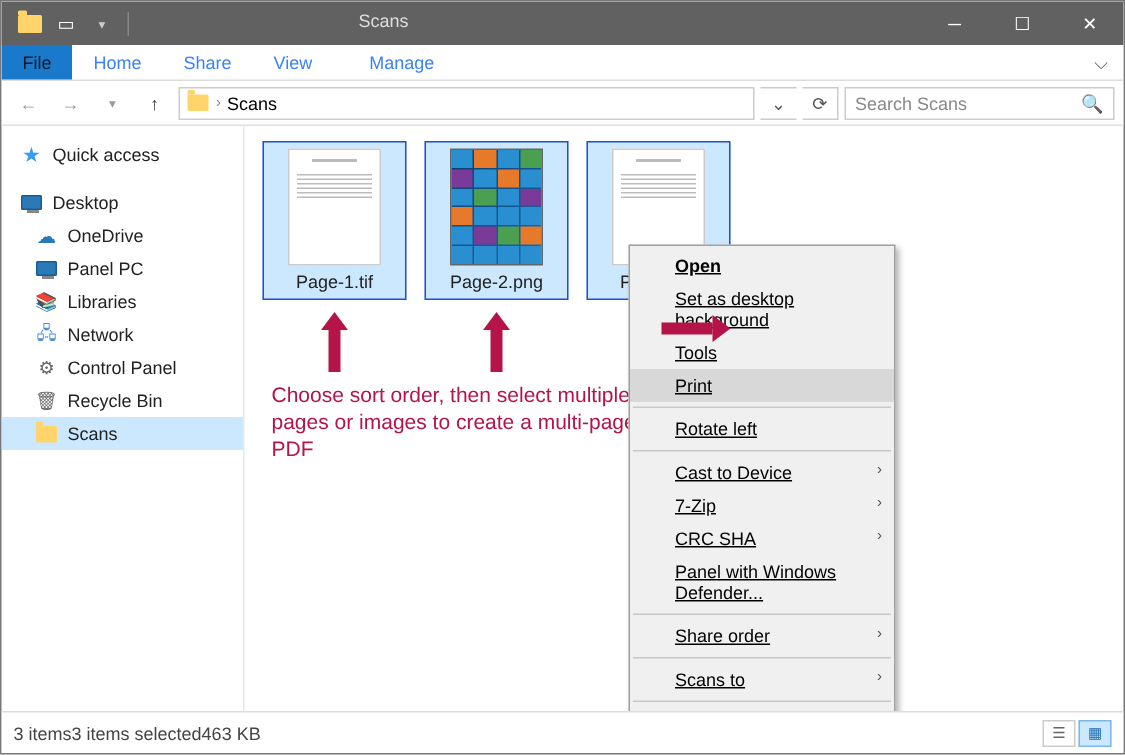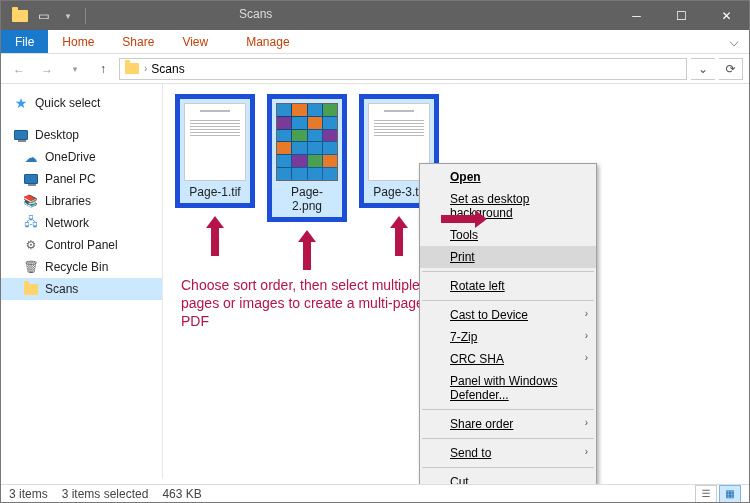--- a/index.html
+++ b/index.html
@@ -8,22 +8,22 @@
 .qat { display: flex; align-items: center; padding-left: 8px; gap: 2px; }
 .qat-icon { width: 22px; height: 22px; display: flex; align-items: center; justify-content: center; }
 .folder-mini { width: 16px; height: 12px; background: #ffd56b; border-radius: 1px; position: relative; }
 .folder-mini::before { content:""; position:absolute; top:-3px; left:0; width:6px; height:3px; background:#ffd56b; border-radius:1px 1px 0 0;}
 .tools-tab { position: absolute; left: 164px; top: 0; height: 29px; display: flex; flex-direction: column; align-items: center; justify-content: center; background: #fff081; color: #444; padding: 0 10px; }
 .tools-tab .sup { font-size: 10px; line-height: 10px; }
 .title-text { position: absolute; left: 238px; top: 6px; color: #ddd; }
 .win-controls { position:absolute; right:0; top:0; display:flex; }
 .win-btn { width: 45px; height: 29px; display:flex; align-items:center; justify-content:center; color:#fff; }
 .ribbon-tabs { height: 24px; background: #fff; border-bottom: 1px solid #ddd; display:flex; align-items:stretch; }
-.tab { padding: 0 14px; display:flex; align-items:center; color:#c2410c; }
-.tab.file { background:#1979ca; color:#ffffff; }
+.tab { padding: 0 14px; display:flex; align-items:center; color:#3b82f6; }
+.tab.file { background:#1979ca; color:#0f172a; }
 .ribbon-collapse { margin-left:auto; width:30px; display:flex; align-items:center; justify-content:center; color:#555;}
 .addrbar { height: 30px; background:#fff; border-bottom:1px solid #e0e0e0; display:flex; align-items:center; padding: 0 6px; gap:4px;}
 .nav-btn { width:24px; height:24px; display:flex; align-items:center; justify-content:center; color:#999; }
 .nav-btn.enabled { color:#333; }
 .addr-path { flex:1; height:22px; border:1px solid #ccc; display:flex; align-items:center; padding:0 4px; gap:4px; }
 .addr-path .chev { color:#888; font-size:10px; }
 .addr-refresh { width:24px; height:22px; border:1px solid #ccc; border-left:none; display:flex; align-items:center; justify-content:center; color:#555;}
 .searchbox { width:180px; height:22px; border:1px solid #ccc; display:flex; align-items:center; padding:0 6px; color:#888; }
 .body-area { display:flex; height: 395px; }
 .sidebar { width:162px; border-right:1px solid #e8e8e8; padding-top:8px; }
@@ -35,42 +35,42 @@
 .mon { width:14px; height:10px; background:#2a7ab8; border:1px solid #1a5a90; border-radius:1px; position:relative;}
 .mon::after{content:"";position:absolute;bottom:-3px;left:3px;width:8px;height:2px;background:#888;}
 .cloud{color:#2a7ab8;font-size:13px;}
 .net{color:#4a90d0;font-size:12px;}
 .gear{color:#666;font-size:12px;}
 .bin{color:#666;font-size:12px;}
 .fold{width:14px;height:11px;background:#ffd56b;border-radius:1px;position:relative;}
 .fold::before{content:"";position:absolute;top:-3px;left:0;width:5px;height:3px;background:#ffd56b;border-radius:1px 1px 0 0;}
 .content { flex:1; position:relative; padding:10px 12px; }
 .thumbs { display:flex; gap:12px; }
-.thumb { width:80px; text-align:center; padding:4px; background:#cce8ff; border:5px solid #1d4ed8; }
+.thumb { width:96px; text-align:center; padding:4px; background:#cce8ff; border:1px solid #1d4ed8; }
 .thumb-img { width:62px; height:78px; background:#fff; border:1px solid #ccc; margin:0 auto 4px; display:flex; flex-direction:column; padding:6px 5px; gap:2px; overflow:hidden;}
 .doc-line{height:1px;background:#bbb;}
 .thumb-img.desktop { background: linear-gradient(135deg,#0a3d6b,#1a6bb0); padding:0; display:grid; grid-template-columns:repeat(4,1fr); grid-template-rows:repeat(6,1fr); gap:1px; border:1px solid #666;}
 .tile{background:#2a8fd0;}
 .tile.o{background:#e67a2a;}
 .tile.g{background:#4aa050;}
 .tile.p{background:#7a3a9a;}
 .thumb-label { font-size:12px; color:#222; }
 .annot-arrow { width:14px; height:40px; margin:8px auto 0; position:relative;}
 .annot-arrow::before{content:"";position:absolute;left:3px;top:8px;width:8px;height:32px;background:#b51449;}
 .annot-arrow::after{content:"";position:absolute;left:-2px;top:0;border-left:9px solid transparent;border-right:9px solid transparent;border-bottom:12px solid #b51449;}
 .annotation { color:#b51449; font-size:14px; line-height:18px; max-width:260px; margin-top:6px; margin-left:6px;}
 .ctxmenu { position:absolute; left:418px; top:162px; width:178px; background:#f0f0f0; border:1px solid #a0a0a0; box-shadow:2px 2px 4px rgba(0,0,0,.3); padding:2px 0;}
 .ctx-item { padding:4px 12px 4px 30px; position:relative; color:#000;text-decoration:underline;}
 .ctx-item.hover { background:#d8d8d8; }
 .ctx-sep { height:1px; background:#c8c8c8; margin:3px 2px; }
 .ctx-arrow { position:absolute; right:8px; top:4px; font-size:10px; color:#555;}
 .print-arrow{position:absolute;left:440px;top:209px;width:46px;height:18px;z-index:5;}
 .print-arrow::before{content:"";position:absolute;left:0;top:5px;width:34px;height:8px;background:#b51449;}
 .print-arrow::after{content:"";position:absolute;right:0;top:0;border-top:9px solid transparent;border-bottom:9px solid transparent;border-left:12px solid #b51449;}
-.statusbar { position:absolute; bottom:0; left:0; right:0; height:18px; border-top:1px solid #ddd; display:flex; align-items:center; padding:0 8px; gap:14px; font-size:12px; color:#444; background:#fff;}
+.statusbar { position:absolute; bottom:0; left:0; right:0; height:28px; border-top:1px solid #ddd; display:flex; align-items:center; padding:0 8px; gap:0; font-size:12px; color:#444; background:#fff;}
 .status-views { margin-left:auto; display:flex; gap:2px;}
 .view-btn { width:22px; height:18px; border:1px solid #ccc; display:flex; align-items:center; justify-content:center; font-size:10px; color:#666;}
 .view-btn.active { background:#cce8ff; border-color:#7ab8e8; color:#1a6bb0;}
 </style>
 </head>
 <body>
 
 <div class="titlebar">
   <div class="qat">
     <div class="qat-icon">
@@ -114,27 +114,31 @@
   <div class="nav-btn enabled">↑</div>
   <div class="addr-path">
     <span class="side-icon">
         <div class="fold"></div>
       </span>
     <span class="chev">›</span>
     <span>Scans</span>
   </div>
   <div class="addr-refresh" style="border-right:none">⌄</div>
   <div class="addr-refresh">⟳</div>
+  <div class="searchbox">
+    <span>Search Scans</span>
+    <span style="margin-left:auto">🔍</span>
+  </div>
 </div>
 
 <div class="body-area">
   <div class="sidebar">
     <div class="side-item header">
       <span class="side-icon star">★</span>
-      <span>Quick select</span>
+      <span>Quick access</span>
     </div>
     <div style="height:10px"></div>
     <div class="side-item header">
       <span class="side-icon">
           <div class="mon"></div>
         </span>
       <span>Desktop</span>
     </div>
     <div class="side-item">
       <span class="side-icon cloud">☁</span>
@@ -251,21 +255,21 @@
   <div class="ctx-sep"></div>
   <div class="ctx-item"><span>Rotate left</span></div>
   <div class="ctx-sep"></div>
   <div class="ctx-item"><span>Cast to Device</span><span class="ctx-arrow">›</span></div>
   <div class="ctx-item"><span>7-Zip</span><span class="ctx-arrow">›</span></div>
   <div class="ctx-item"><span>CRC SHA</span><span class="ctx-arrow">›</span></div>
   <div class="ctx-item"><span>Panel with Windows Defender...</span></div>
   <div class="ctx-sep"></div>
   <div class="ctx-item"><span>Share order</span><span class="ctx-arrow">›</span></div>
   <div class="ctx-sep"></div>
-  <div class="ctx-item"><span>Send to</span><span class="ctx-arrow">›</span></div>
+  <div class="ctx-item"><span>Scans to</span><span class="ctx-arrow">›</span></div>
   <div class="ctx-sep"></div>
   <div class="ctx-item"><span>Cut</span></div>
 
 </div>
 
 <div class="statusbar">
   <span>3 items</span>
   <span>3 items selected</span>
   <span>463 KB</span>
   <div class="status-views">

